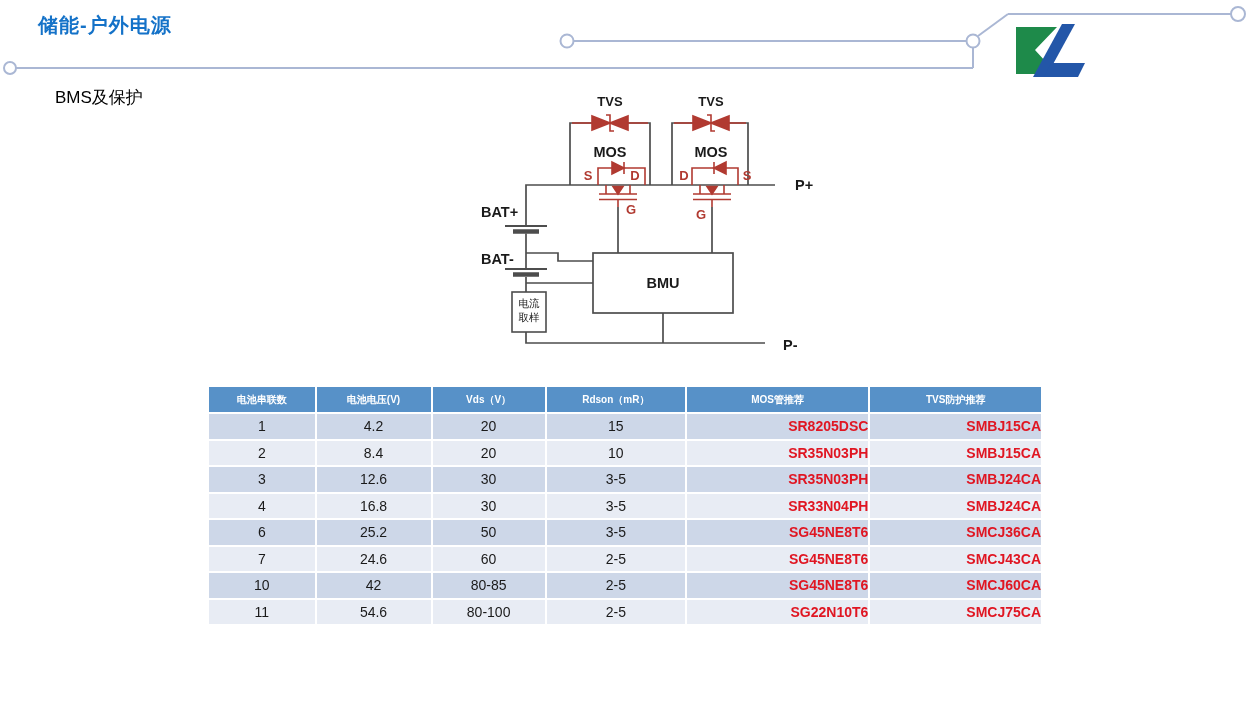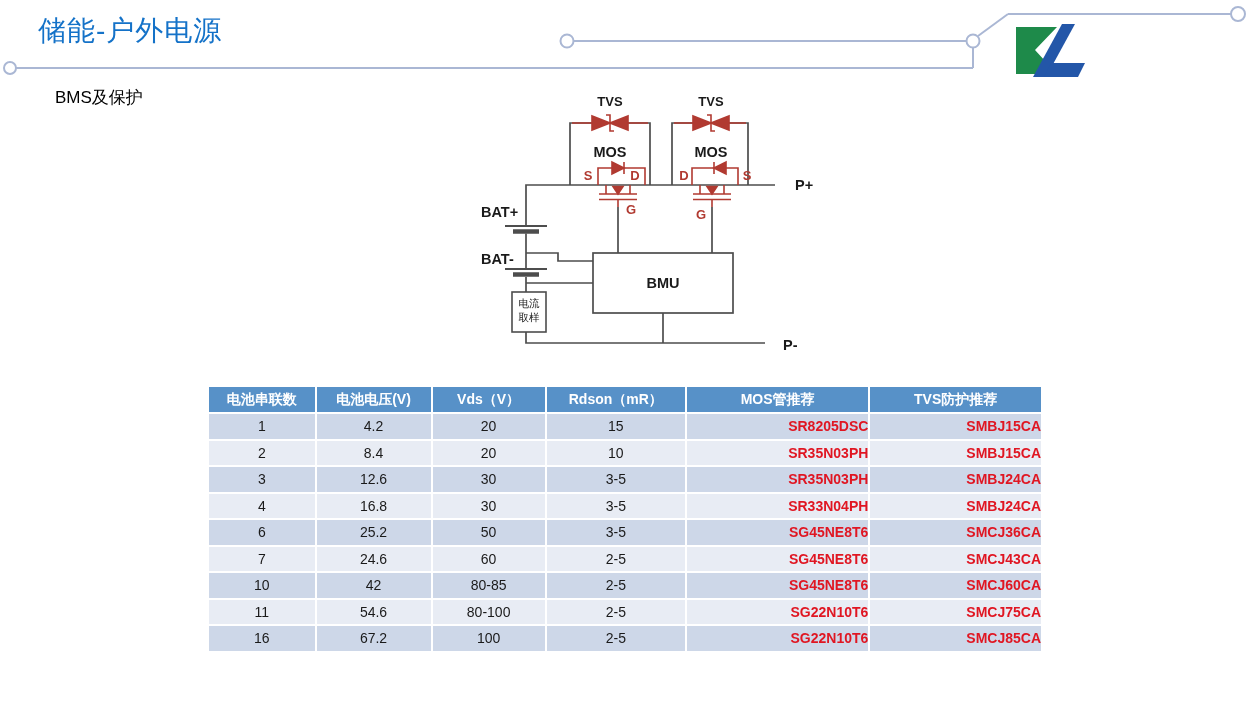--- a/index.html
+++ b/index.html
@@ -1,20 +1,20 @@
 <!DOCTYPE html>
 <html><head>
 <meta charset="utf-8">
 <style>
   html,body{margin:0;padding:0;background:#fff;}
   .slide{position:relative;width:1257px;height:705px;background:#fff;overflow:hidden;
          font-family:"Liberation Sans","DejaVu Sans",sans-serif;}
 
   
-  .page-title{position:absolute;left:38px;top:12px;font-size:28px;font-weight:normal;
+  .page-title{position:absolute;left:38px;top:12px;font-size:20px;font-weight:bold;
               color:var(--title-blue,#1472c8);letter-spacing:1px;}
   .page-subtitle{position:absolute;left:55px;top:86px;font-size:17px;color:#000000;}
 
   .decor{position:absolute;left:0;top:0;width:1257px;height:90px;}
 
   
   .logo{position:absolute;left:1014px;top:24px;display:flex;align-items:flex-start;}
   .logo-text{margin-left:9px;}
   .logo-cn{font-size:29px;font-weight:bold;color:#161616;letter-spacing:3px;line-height:1.1;white-space:nowrap;}
   .logo-en{font-size:10.5px;color:#5a5a5a;letter-spacing:2.6px;margin-top:1px;white-space:nowrap;}
@@ -22,21 +22,21 @@
   
   .circuit{position:absolute;left:470px;top:85px;width:420px;height:280px;}
   .circuit text{font-family:"Liberation Sans","DejaVu Sans",sans-serif;}
   .clab{font-size:13px;font-weight:bold;fill:#1a1a1a;}
   .clab-lg{font-size:14.5px;font-weight:bold;fill:#1a1a1a;}
   .clab-red{font-size:13px;font-weight:bold;fill:var(--circuit-red,#b13a31);}
   .clab-sm{font-size:10.5px;fill:#1a1a1a;}
 
   
   .spec-table{position:absolute;left:207px;top:385px;width:836px;border-collapse:collapse;table-layout:fixed;}
-  .spec-table th{background:var(--header-bg,#5791c8);color:#fff;font-size:14px;font-weight:bold;
+  .spec-table th{background:var(--header-bg,#5791c8);color:#fff;font-size:10px;font-weight:bold;
                  height:25px;border:2px solid #fff;padding:0;}
   .spec-table td{height:24.5px;border:2px solid #fff;padding:0;text-align:center;
                  font-size:14px;color:#1a1a1a;}
   .spec-table tr.dark td{background:var(--row-dark,#cdd7e8);}
   .spec-table tr.light td{background:var(--row-light,#e8ecf4);}
   .spec-table td.part{color:var(--part-red,#e01622);font-weight:bold;text-align:right;}
 </style>
 </head>
 <body>
 
@@ -221,24 +221,16 @@
           <td class="part">SMCJ60CA</td>
         </tr>
         <tr class="light">
           <td>11</td>
           <td>54.6</td>
           <td>80-100</td>
           <td>2-5</td>
           <td class="part">SG22N10T6</td>
           <td class="part">SMCJ75CA</td>
         </tr>
-        <tr class="dark">
-          <td>16</td>
-          <td>67.2</td>
-          <td>100</td>
-          <td>2-5</td>
-          <td class="part">SG22N10T6</td>
-          <td class="part">SMCJ85CA</td>
-        </tr>
       </tbody>
   </table>
 
 </div>
 
 </body></html>

